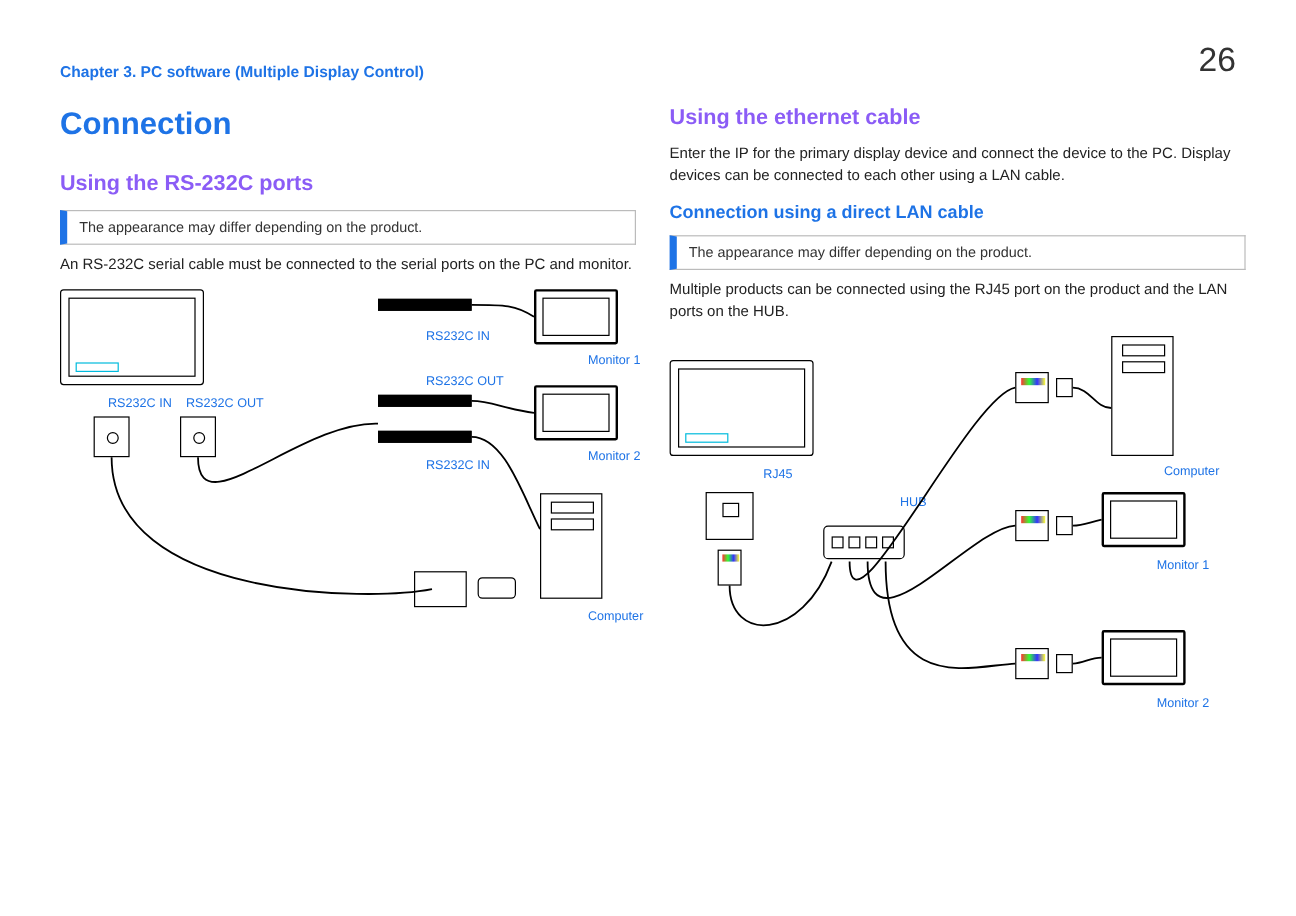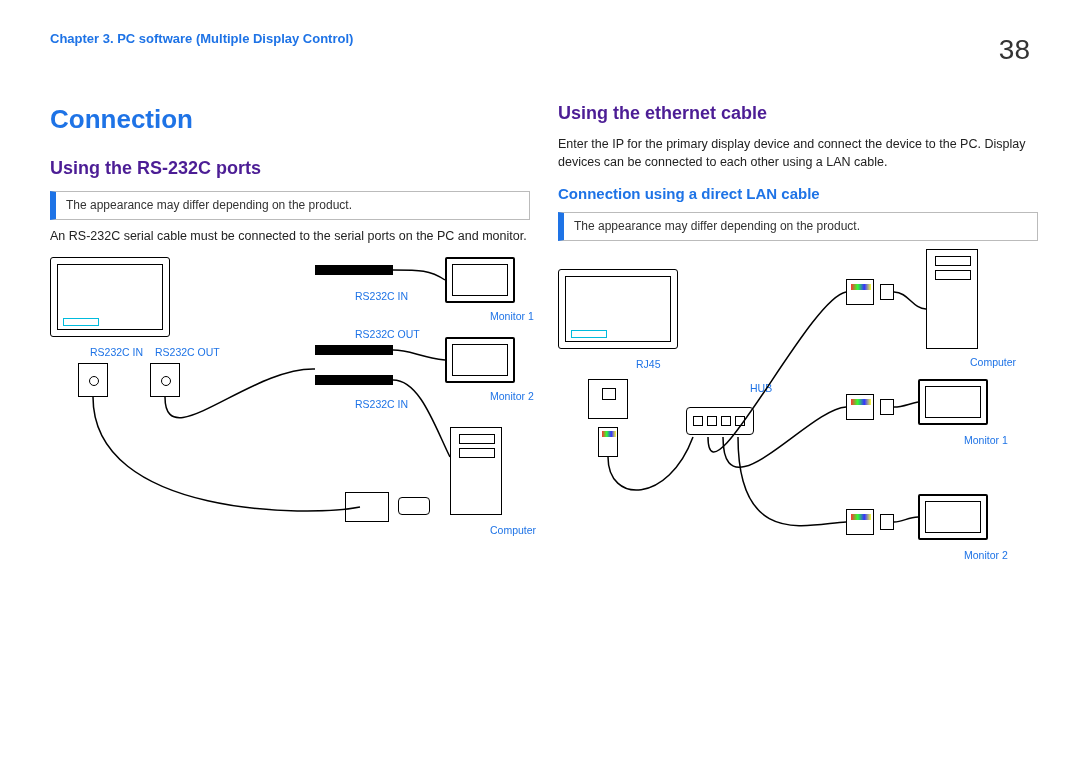--- a/index.html
+++ b/index.html
@@ -12,22 +12,22 @@
     font-size: 13px;
     line-height: 1.4;
     overflow: hidden;
   }
   .page {
     padding: 30px 50px 20px 50px;
   }
   .header {
     display: flex;
     justify-content: space-between;
-    align-items: flex-start;
-    margin-bottom: 32px;
+    align-items: flex-end;
+    margin-bottom: 16px;
   }
   .chapter-label {
     color: #1e73e6;
     font-size: 13px;
     font-weight: 600;
   }
   .page-number {
     font-size: 28px;
     color: #333;
     font-weight: 400;
@@ -37,21 +37,21 @@
     gap: 28px;
   }
   .col { flex: 1; }
   h1.title {
     color: #1e73e6;
     font-size: 26px;
     font-weight: 600;
     margin-bottom: 18px;
   }
   h2.subtitle {
-    color: #4c1d95;
+    color: #8b5cf6;
     font-size: 18px;
     font-weight: 600;
     margin-bottom: 10px;
   }
   h3.subsub {
     color: #1e73e6;
     font-size: 15px;
     font-weight: 600;
     margin-bottom: 8px;
     margin-top: 4px;
@@ -125,21 +125,21 @@
     position:absolute; left:5px; top:5px; right:5px; bottom:5px;
     border:1px solid #000;
   }
 </style>
 </head>
 <body>
 
 <div class="page">
   <div class="header">
     <div class="chapter-label">Chapter 3. PC software (Multiple Display Control)</div>
-    <div class="page-number">38</div>
+    <div class="page-number">26</div>
   </div>
 
   <div class="columns">
 
     <div class="col">
       <h1 class="title">Connection</h1>
       <h2 class="subtitle">Using the RS-232C ports</h2>
       <div class="note-box">The appearance may differ depending on the product.</div>
       <p class="body-text">An RS-232C serial cable must be connected to the serial ports on the PC and monitor.</p>
 
@@ -193,20 +193,21 @@
           <path d="M343 123 C370 123, 385 170, 400 200" stroke="#000" fill="none" stroke-width="1.5"></path>
         </svg>
       </div>
     </div>
 
     <div class="col">
       <h2 class="subtitle">Using the ethernet cable</h2>
       <p class="body-text">Enter the IP for the primary display device and connect the device to the PC. Display devices can be connected to each other using a LAN cable.</p>
       <h3 class="subsub">Connection using a direct LAN cable</h3>
       <div class="note-box">The appearance may differ depending on the product.</div>
+      <p class="body-text">Multiple products can be connected using the RJ45 port on the product and the LAN ports on the HUB.</p>
 
       <div class="diagram">
 
         <div class="dbox monitor-big" style="left:0;top:20px;">
           <div style="position:absolute;left:6px;top:6px;right:6px;bottom:6px;border:1px solid #000;"></div>
           <div style="position:absolute;left:12px;bottom:10px;width:36px;height:8px;border:1.5px solid #0bd;"></div>
         </div>
         <div class="label" style="left:38px;top:108px;text-align:right;">RJ45</div>
 
         <div class="dbox rj45" style="left:30px;top:130px;">

